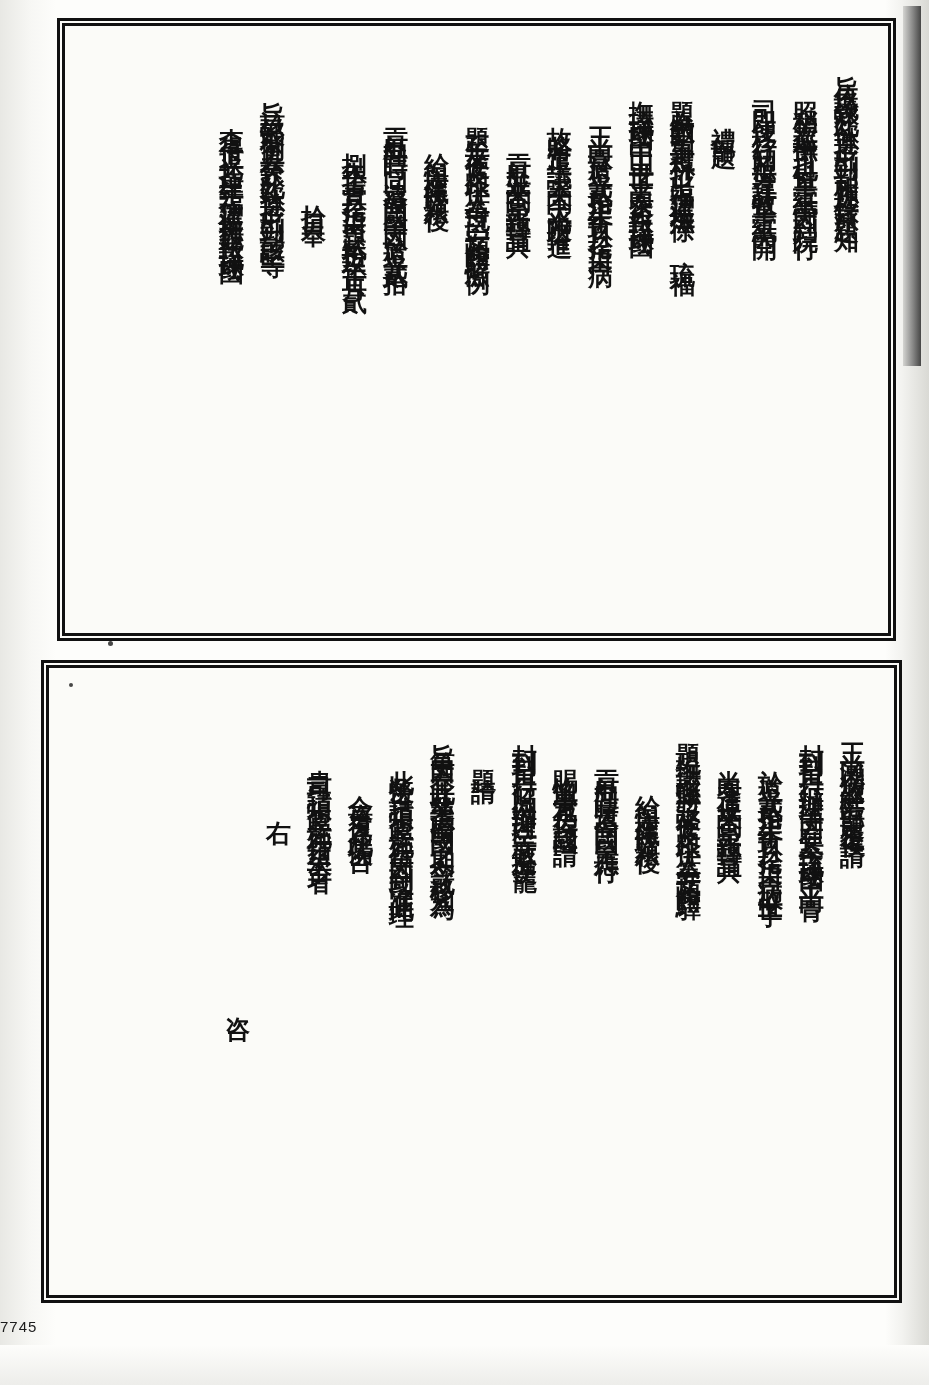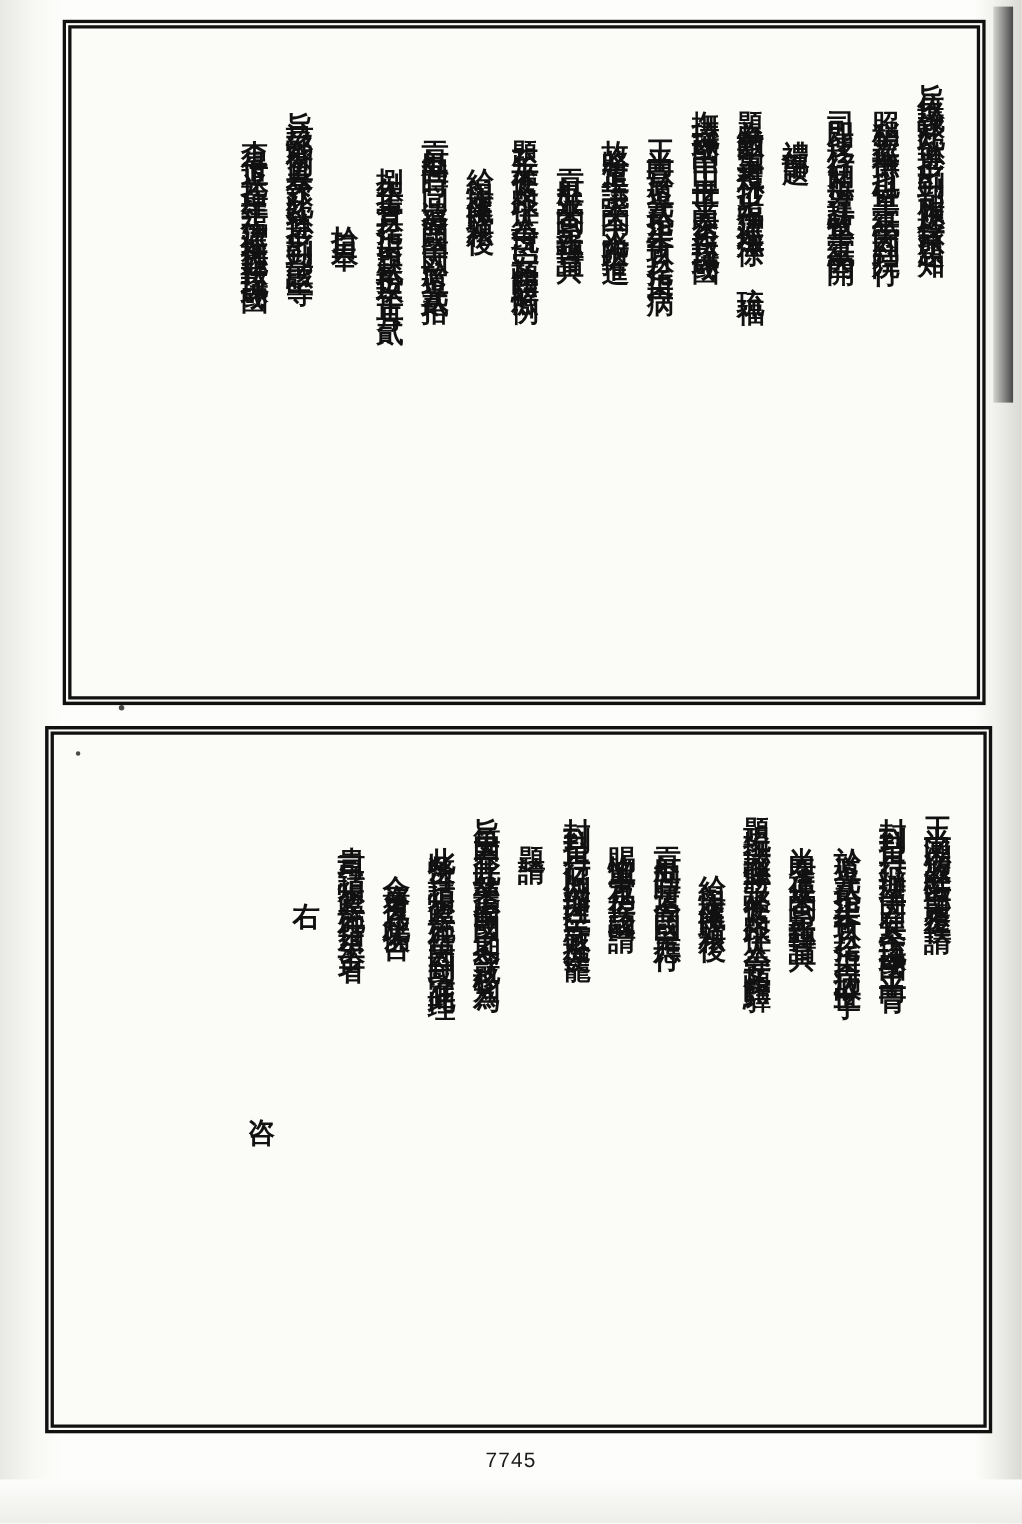--- a/index.html
+++ b/index.html
@@ -113,23 +113,23 @@
   .ind-4  { padding-top: 104px; }
   .ind-5  { padding-top: 130px; }
   .ind-9  { padding-top: 300px; }
 
   
   .page-number {
     position: absolute;
     left: 0;
     top: 1318px;
     width: 929px;
-    text-align: center;
+    text-align: left;
     font-family: "Liberation Sans", sans-serif;
-    font-size: 19px;
+    font-size: 15px;
     letter-spacing: 1px;
     color: #1b1b1b;
   }
 
   
   .ink-dot {
     position: absolute;
     background: #1a1a1a;
     border-radius: 50%;
     opacity: 0.8;

